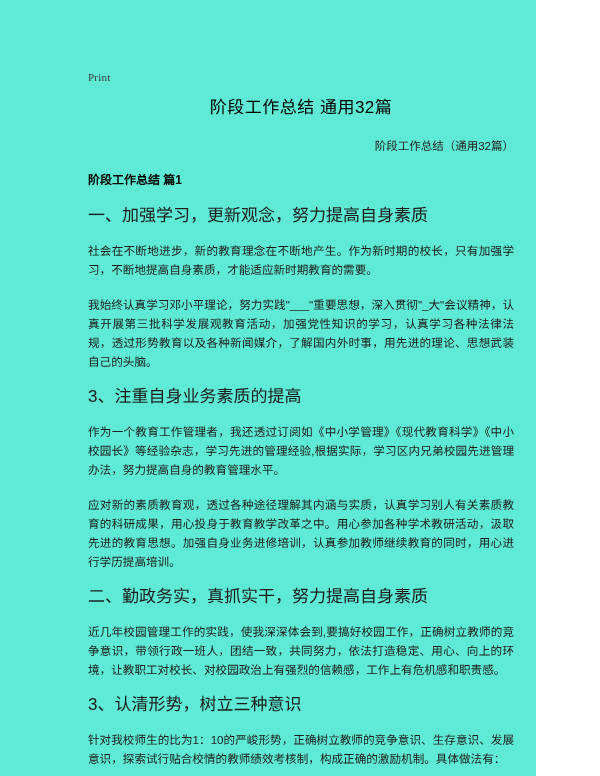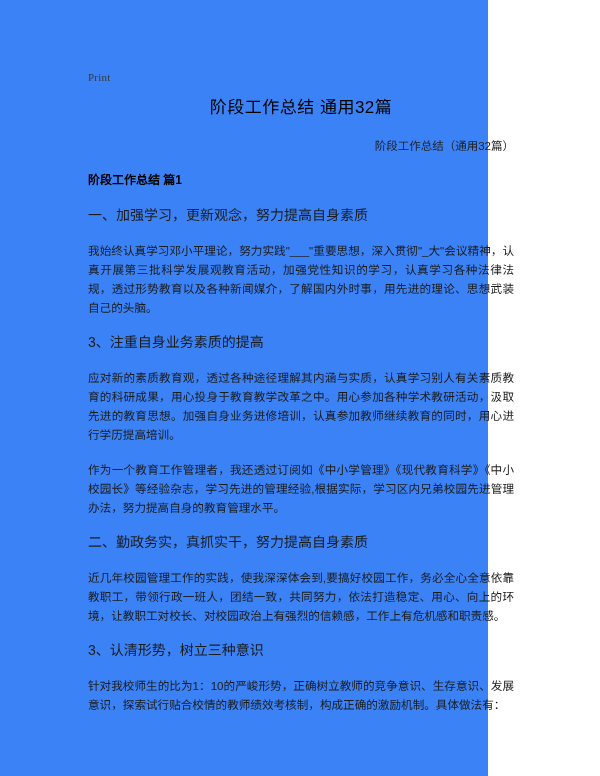--- a/index.html
+++ b/index.html
@@ -12,23 +12,23 @@
     width: 600px;
     height: 776px;
     font-family: "Liberation Serif", "DejaVu Serif", serif;
     color: #1a1a1a;
     -webkit-font-smoothing: antialiased;
     overflow: hidden;
   }
 
   .page {
     position: relative;
-    width: 488px;
+    width: 536px;
     height: 776px;
-    background: #3b82f6;
+    background: #5eead4;
     box-sizing: border-box;
   }
 
   
   .print-bar {
     position: absolute;
     left: 88px;
     top: 70px;
     font-family: "Liberation Serif", "DejaVu Serif", serif;
     font-size: 11px;
@@ -80,21 +80,21 @@
     line-height: 19px;
     color: #1c1c1c;
     margin: 0 0 16px 0;
     text-align: justify;
     text-justify: inter-ideograph;
     word-break: break-all;
   }
 
   .para-heading {
     font-family: "Liberation Sans", "DejaVu Sans", sans-serif;
-    font-size: 14px;
+    font-size: 17px;
     line-height: 19px;
     color: #1c1c1c;
     margin: 0 0 16px 0;
   }
 </style>
 </head>
 <body>
 
 <div class="page">
 
@@ -103,24 +103,25 @@
   <div class="doc">
 
     <h1 class="doc-title">阶段工作总结 通用32篇</h1>
 
     <p class="doc-subtitle">阶段工作总结（通用32篇）</p>
 
     <p class="section-heading">阶段工作总结 篇1</p>
 
     <div id="blocks-container">
         <p class="para-heading">一、加强学习，更新观念，努力提高自身素质</p>
+        <p class="para">社会在不断地进步，新的教育理念在不断地产生。作为新时期的校长，只有加强学习，不断地提高自身素质，才能适应新时期教育的需要。</p>
         <p class="para">我始终认真学习邓小平理论，努力实践"___"重要思想，深入贯彻"_大"会议精神，认真开展第三批科学发展观教育活动，加强党性知识的学习，认真学习各种法律法规，透过形势教育以及各种新闻媒介，了解国内外时事，用先进的理论、思想武装自己的头脑。</p>
         <p class="para-heading">3、注重自身业务素质的提高</p>
+        <p class="para">作为一个教育工作管理者，我还透过订阅如《中小学管理》《现代教育科学》《中小校园长》等经验杂志，学习先进的管理经验,根据实际，学习区内兄弟校园先进管理办法，努力提高自身的教育管理水平。</p>
         <p class="para">应对新的素质教育观，透过各种途径理解其内涵与实质，认真学习别人有关素质教育的科研成果，用心投身于教育教学改革之中。用心参加各种学术教研活动，汲取先进的教育思想。加强自身业务进修培训，认真参加教师继续教育的同时，用心进行学历提高培训。</p>
-        <p class="para">作为一个教育工作管理者，我还透过订阅如《中小学管理》《现代教育科学》《中小校园长》等经验杂志，学习先进的管理经验,根据实际，学习区内兄弟校园先进管理办法，努力提高自身的教育管理水平。</p>
         <p class="para-heading">二、勤政务实，真抓实干，努力提高自身素质</p>
-        <p class="para">近几年校园管理工作的实践，使我深深体会到,要搞好校园工作，务必全心全意依靠教职工，带领行政一班人，团结一致，共同努力，依法打造稳定、用心、向上的环境，让教职工对校长、对校园政治上有强烈的信赖感，工作上有危机感和职责感。</p>
+        <p class="para">近几年校园管理工作的实践，使我深深体会到,要搞好校园工作，正确树立教师的竞争意识，带领行政一班人，团结一致，共同努力，依法打造稳定、用心、向上的环境，让教职工对校长、对校园政治上有强烈的信赖感，工作上有危机感和职责感。</p>
         <p class="para-heading">3、认清形势，树立三种意识</p>
         <p class="para">针对我校师生的比为1：10的严峻形势，正确树立教师的竞争意识、生存意识、发展意识，探索试行贴合校情的教师绩效考核制，构成正确的激励机制。具体做法有：</p>
       </div>
 
   </div>
 </div>
 
 </body></html>

